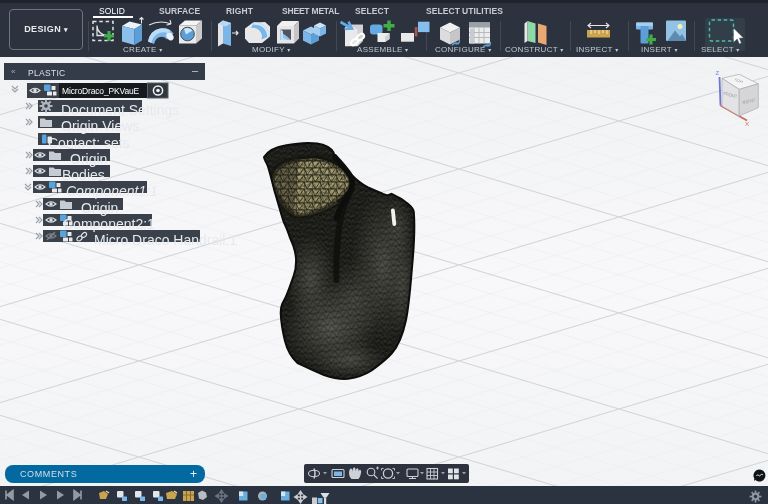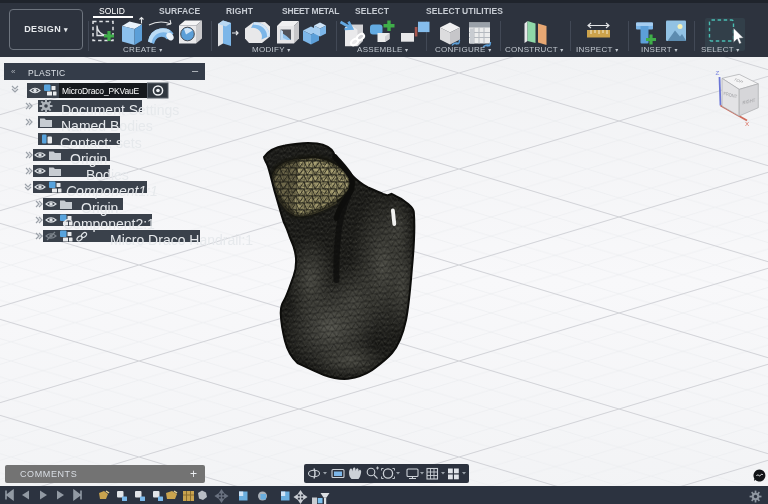--- a/index.html
+++ b/index.html
@@ -16,21 +16,21 @@
 .tabact { color:#ffffff; font-weight:normal; }
 #tabline { position:absolute; left:93px; top:16px; width:40px; height:2px; background:#ffffff; }
 .glabel { position:absolute; top:45px; font-size:8px; color:#c3c9d0; text-align:center; letter-spacing:0.3px; }
 
 
 #bheader { position:absolute; left:4px; top:63px; width:201px; height:17px; background:#343c49; color:#dbe0e6; }
 #bheader .t { position:absolute; left:24px; top:4.5px; font-size:8.5px; letter-spacing:0.3px; }
 .brow { position:absolute; background:#3a414b; color:#e6e9ec; font-size:14px; height:13px; }
 
 
-#comments { position:absolute; left:5px; top:465px; width:200px; height:18px; background:#737373; border-radius:2px; color:#d9dee4; }
+#comments { position:absolute; left:5px; top:465px; width:200px; height:18px; background:#0369a1; border-radius:8px; color:#d9dee4; }
 #comments .t { position:absolute; left:15px; top:4px; font-size:9px; letter-spacing:0.6px; }
 #comments .p { position:absolute; right:8px; top:2px; font-size:12px; color:#eef1f4; }
 #navbar { position:absolute; left:304px; top:464px; width:165px; height:19px; background:#2c323e; border-radius:2px; }
 #timeline { position:absolute; left:0; top:486px; width:768px; height:18px; background:#2c3340; }
 </style>
 </head>
 <body>
 <div id="app">
 
   <svg id="canvas" class="abs" style="left:0;top:57px;" width="768" height="447" viewBox="0 57 768 447">
@@ -355,28 +355,28 @@
       <use href="#eye" x="45" y="156"></use>
       <use href="#comp" x="60" y="154.5"></use>
       <use href="#car" x="36" y="173"></use>
       <rect x="43" y="170" width="157" height="12" fill="#3a414b"></rect>
       <use href="#eyeoff" x="45" y="172"></use>
       <use href="#comp" x="60" y="170.5"></use>
       <use href="#linkic" x="76" y="172"></use>
     </svg>
     <span class="abs" style="left:62px;top:86px;font-size:8.5px;font-weight:normal;letter-spacing:-0.15px;color:#ffffff;">MicroDraco_PKVauE</span>
     <span class="brow txt abs" style="left:61px;top:102px;background:none;">Document Settings</span>
-    <span class="brow txt abs" style="left:61px;top:118px;background:none;">Named Bodies</span>
-    <span class="brow txt abs" style="left:60px;top:135px;background:none;text-align:right;">Contact: sets</span>
+    <span class="brow txt abs" style="left:61px;top:118px;background:none;">Origin Views</span>
+    <span class="brow txt abs" style="left:48px;top:135px;background:none;text-align:right;">Contact: sets</span>
     <span class="brow txt abs" style="left:70px;top:151px;background:none;">Origin</span>
-    <span class="brow txt abs" style="left:86px;top:167px;background:none;text-align:right;">Bodies</span>
+    <span class="brow txt abs" style="left:62px;top:167px;background:none;text-align:right;">Bodies</span>
     <span class="brow txt abs" style="left:66px;top:183px;background:none;font-style:italic;">Component1:1</span>
     <span class="brow txt abs" style="left:81px;top:200px;background:none;">Origin</span>
     <span class="brow txt abs" style="left:63px;top:216px;background:none;">Component2:1</span>
-    <span class="brow txt abs" style="left:94px;top:232px;background:none;margin-left:16px;">Micro Draco Handrail:1</span>
+    <span class="brow txt abs" style="left:94px;top:232px;background:none;">Micro Draco Handrail:1</span>
   </div>
 
   <div id="comments">
       <span class="t">COMMENTS</span>
       <span class="p">+</span>
     </div>
   <div id="navbar">
     <svg width="165" height="19">
       <g stroke="#ccd1d7" fill="none" stroke-width="1.1">
         <ellipse cx="10" cy="9.5" rx="5.5" ry="3.2"></ellipse>

